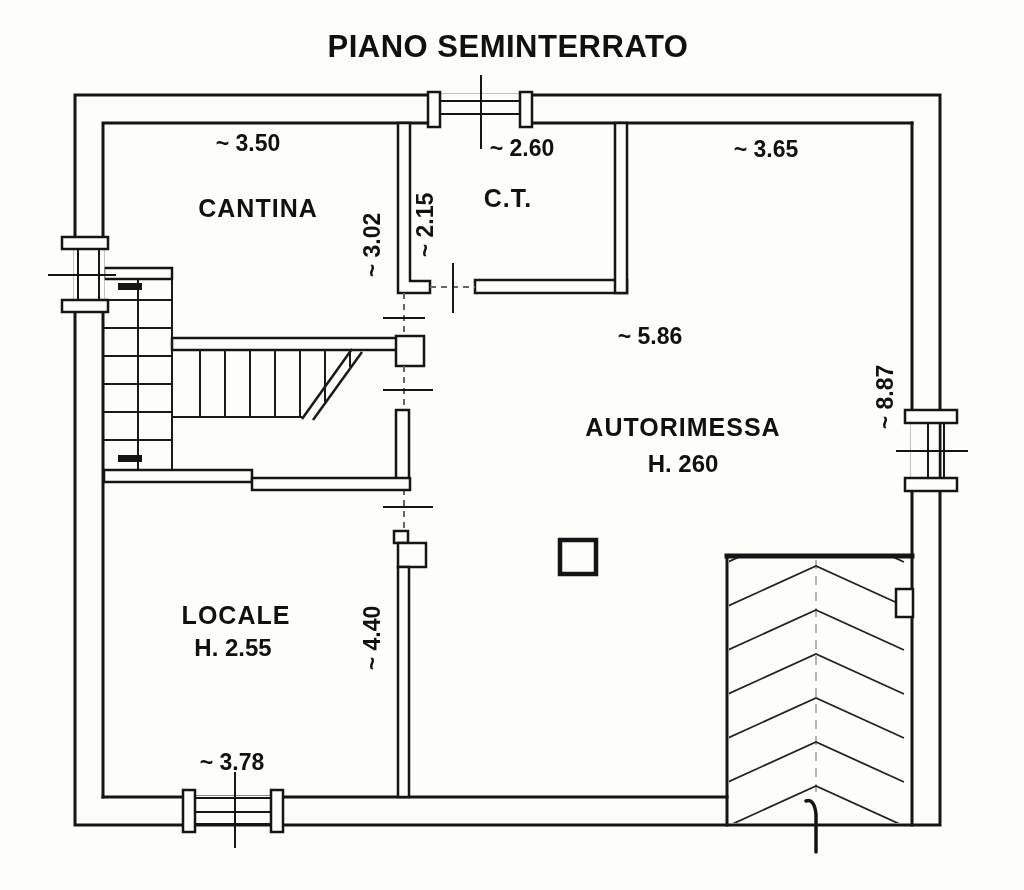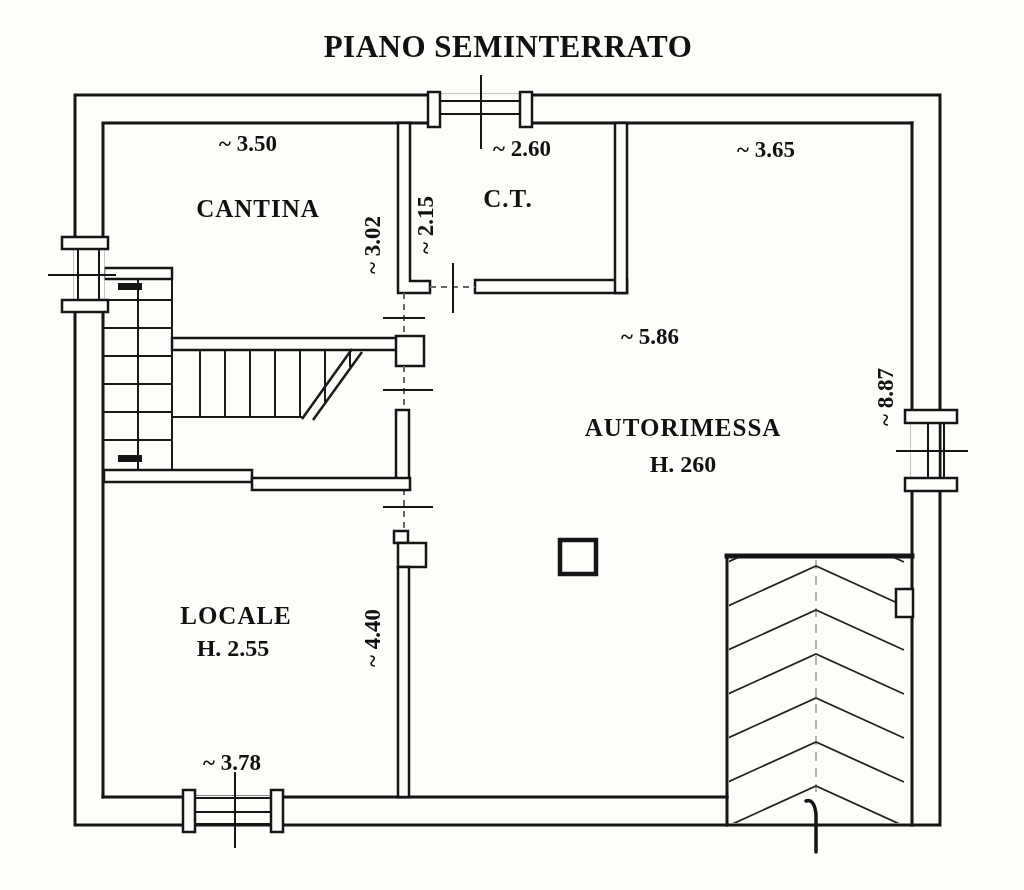--- a/index.html
+++ b/index.html
@@ -1,17 +1,17 @@
 <!DOCTYPE html>
 <html><head>
 <meta charset="utf-8">
 <style>
   html,body{margin:0;padding:0;background:#fdfdfa;}
   .stage{position:relative;width:1024px;height:890px;background:#fdfdfa;overflow:hidden;
-         font-family:Liberation Serif, serif;}
+         font-family:Liberation Sans, sans-serif;}
   svg{display:block}
   
   .wall{fill:none;stroke:#151515;stroke-width:3;stroke-linecap:square;}
   .wallThick{fill:none;stroke:#151515;stroke-width:5;stroke-linecap:square;}
   .wallFill{fill:#fdfdfa;stroke:#151515;stroke-width:2.5;}
   .thin{fill:none;stroke:#151515;stroke-width:2;stroke-linecap:square;}
   .stair{fill:none;stroke:#1a1a1a;stroke-width:2;}
   .stairThick{fill:none;stroke:#1a1a1a;stroke-width:2.5;}
   .capbar{fill:#151515;stroke:none;}
   .dash{fill:none;stroke:#666;stroke-width:2;stroke-dasharray:6 5;}

